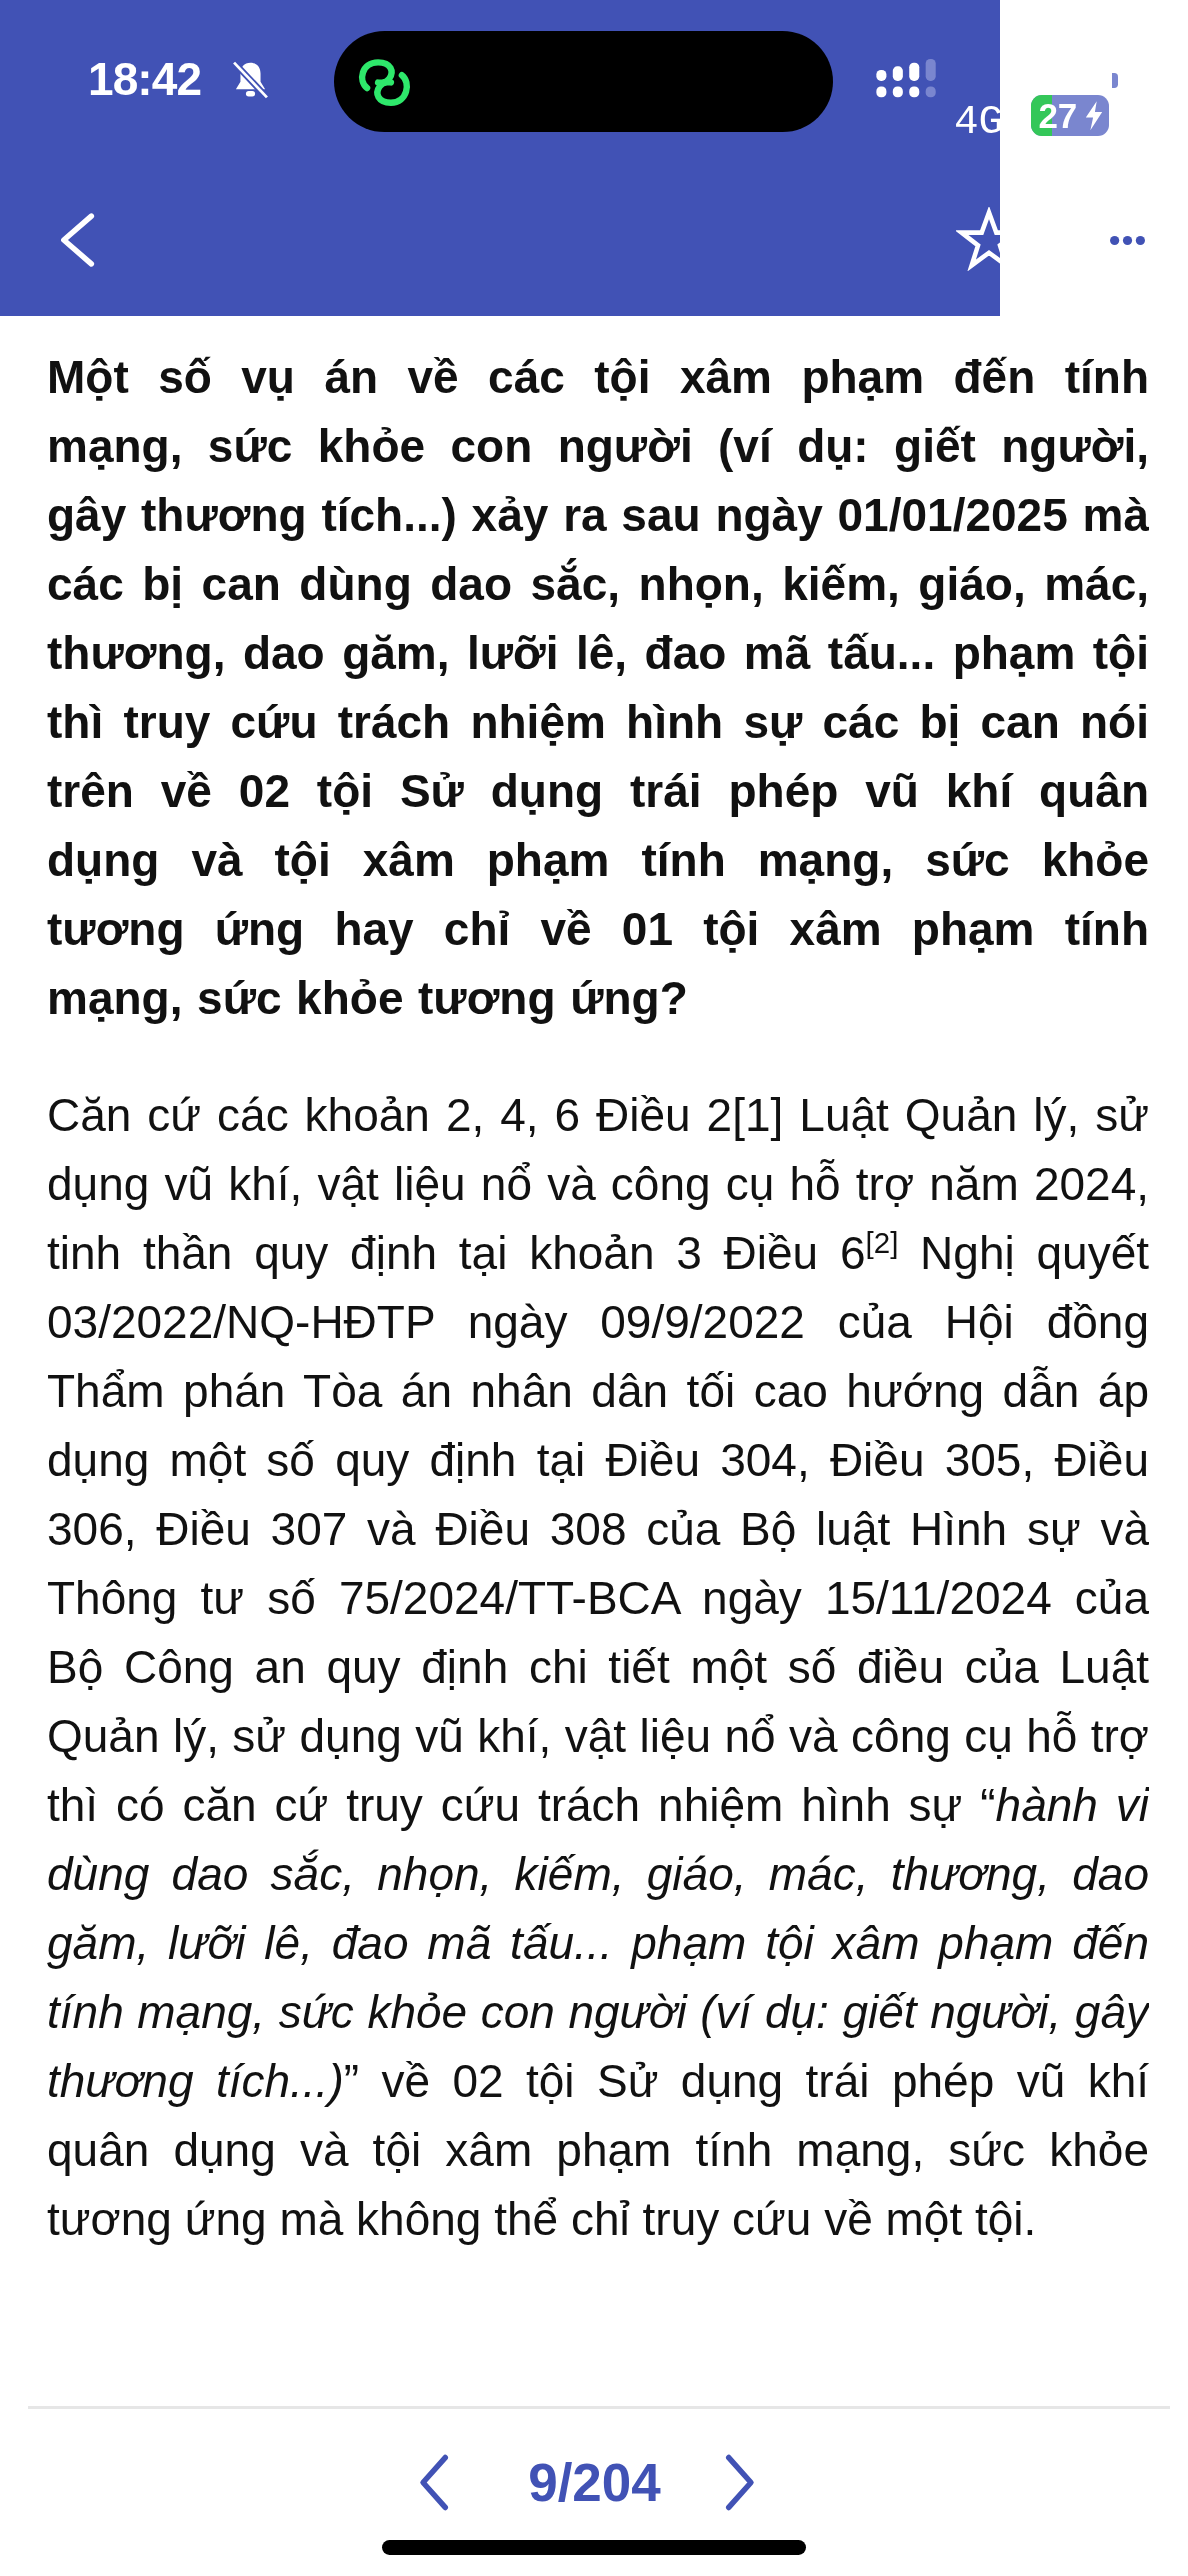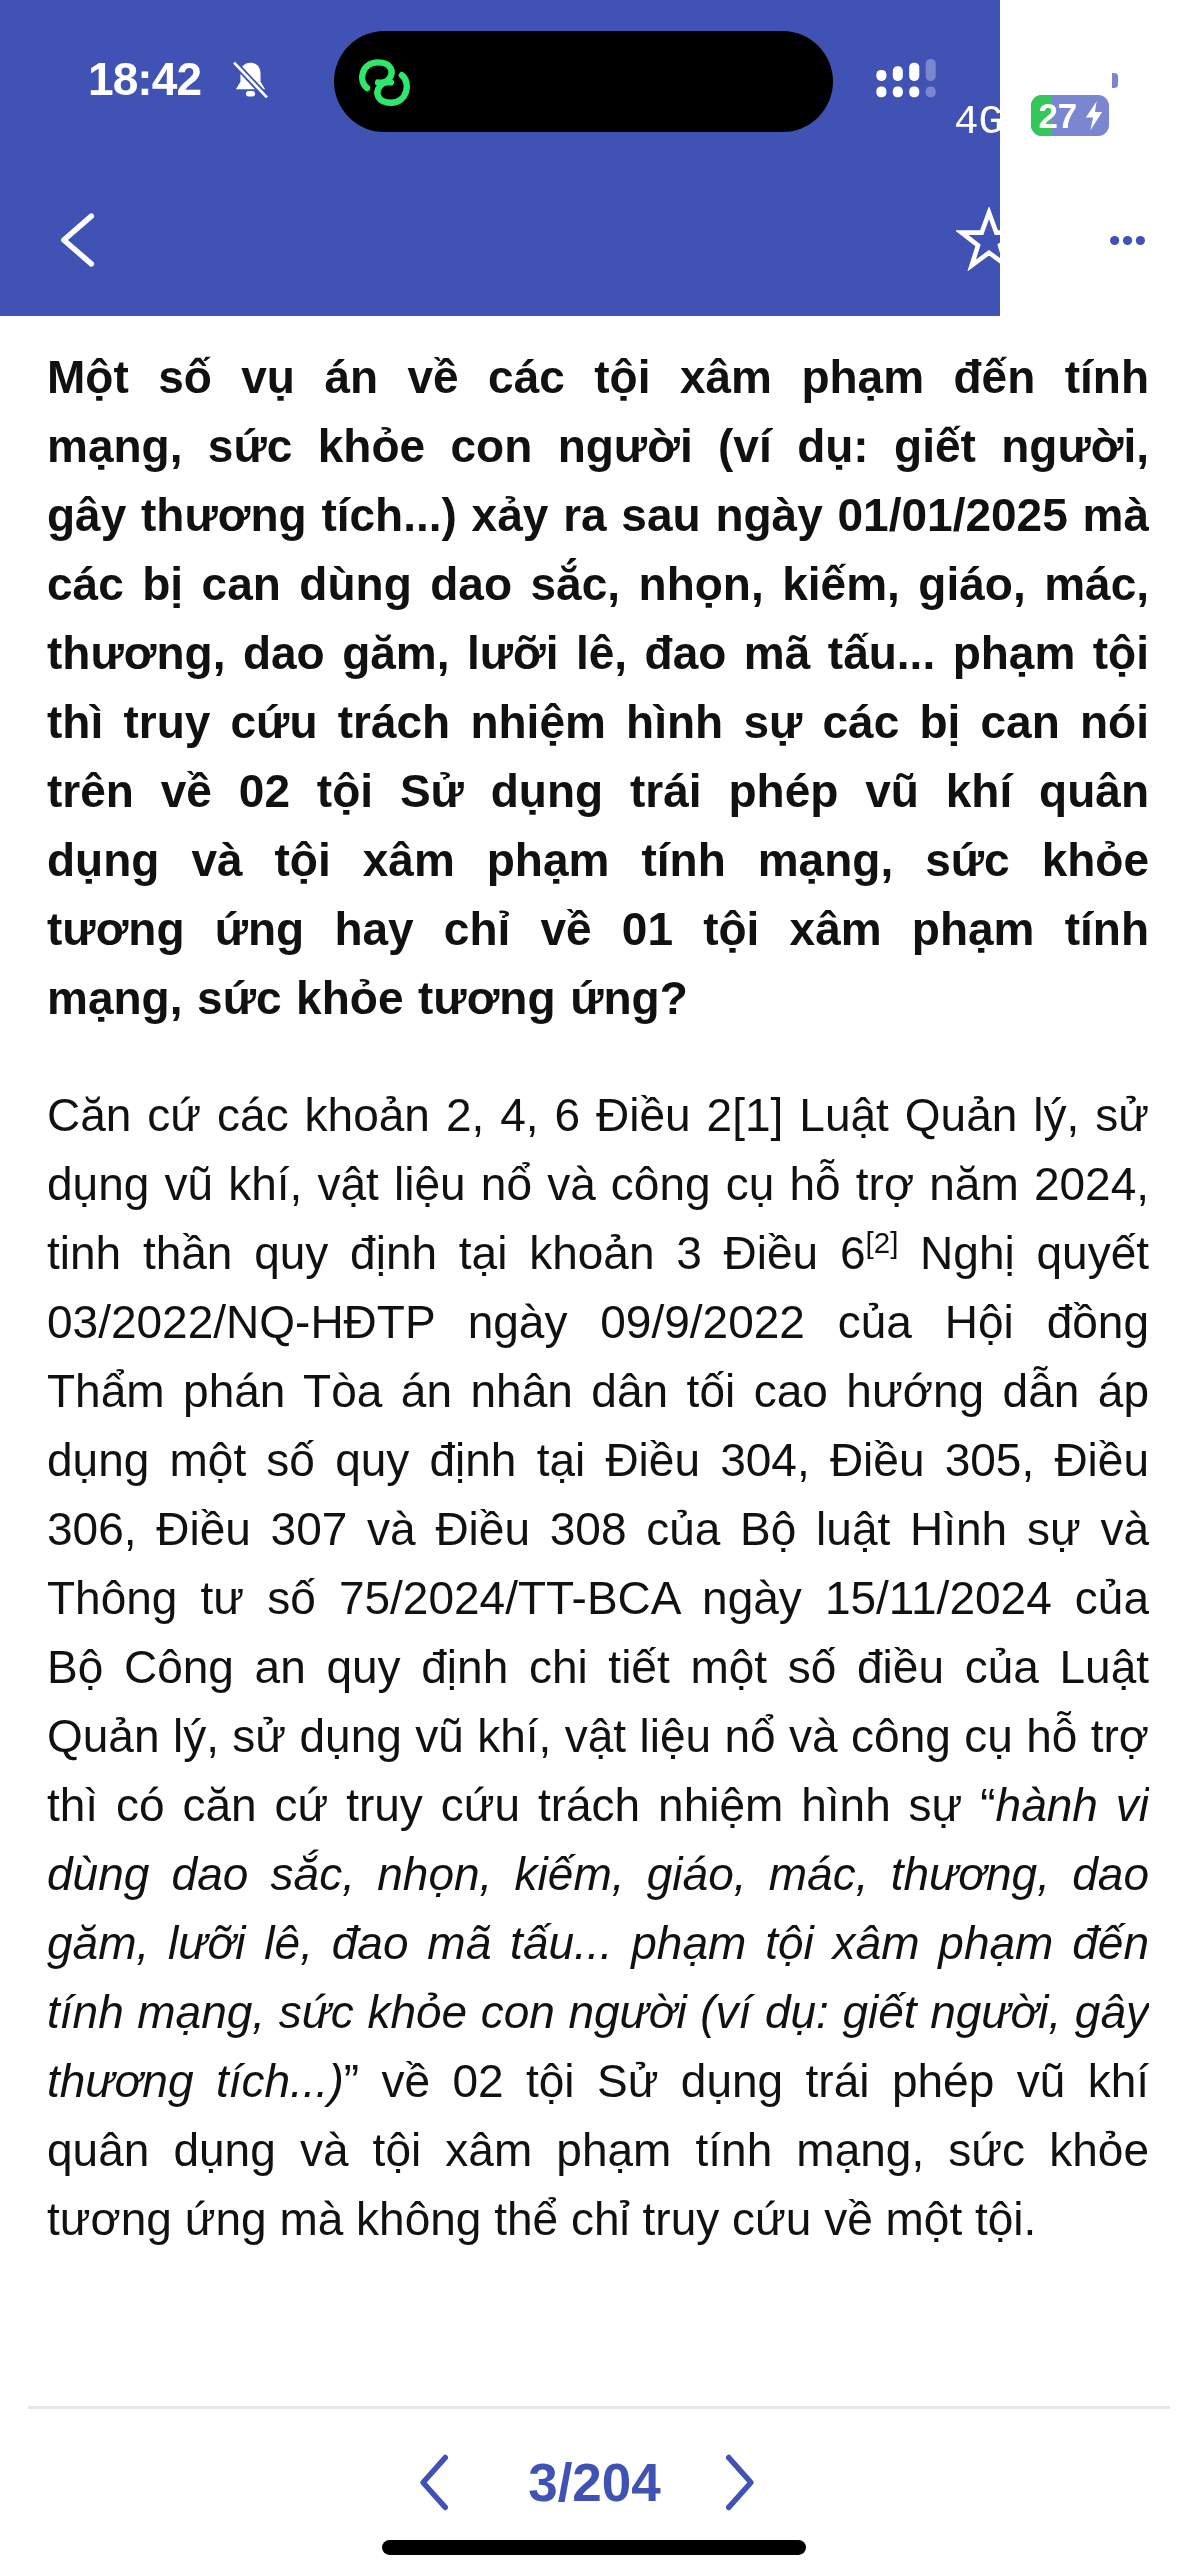--- a/index.html
+++ b/index.html
@@ -142,21 +142,21 @@
 </div>
 
 <div class="bottom-sep"></div>
 
 <div class="pager">
   <div class="pager-prev">
     <svg width="52" height="61" viewBox="0 0 56 66">
       <polyline points="38,6 14,33 38,60" fill="none" stroke="#4152B5" stroke-width="6" stroke-linecap="round" stroke-linejoin="round"></polyline>
     </svg>
   </div>
-  <div class="pager-text">3/204</div>
+  <div class="pager-text">9/204</div>
   <div class="pager-next">
     <svg width="52" height="61" viewBox="0 0 56 66">
       <polyline points="18,6 42,33 18,60" fill="none" stroke="#4152B5" stroke-width="6" stroke-linecap="round" stroke-linejoin="round"></polyline>
     </svg>
   </div>
 </div>
 
 <div class="home-indicator"></div>
 
 

